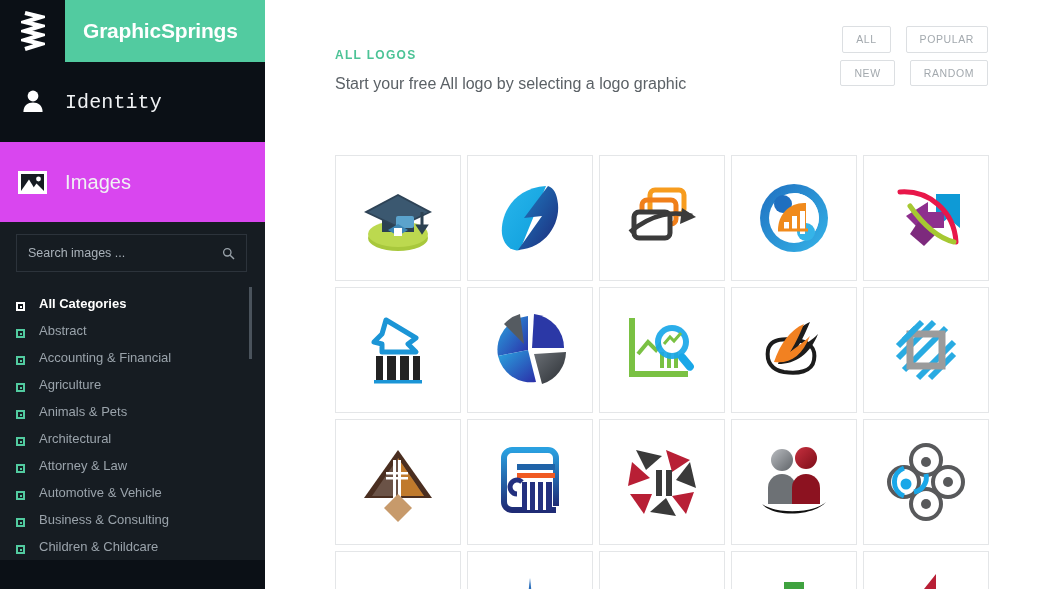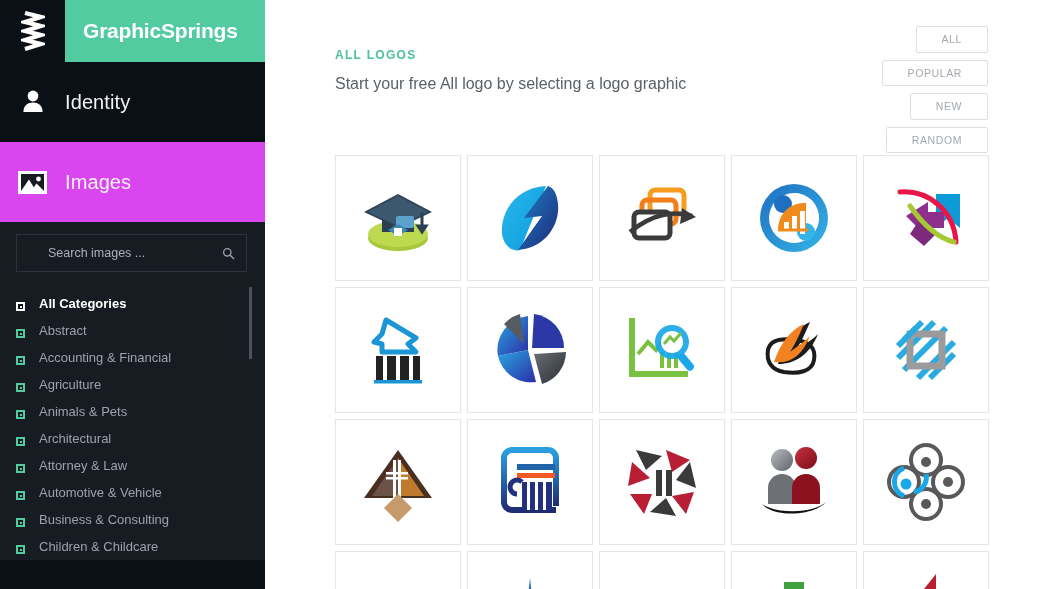--- a/index.html
+++ b/index.html
@@ -40,40 +40,40 @@
     color: #ffffff;
     font-size: 21px;
     font-weight: bold;
     letter-spacing: -0.2px;
   }
 
   .nav-item {
     display: flex; align-items: center;
     height: 80px;
   }
-  .nav-identity { background: #0b1016; }
+  .nav-identity { background: #0b1016; font-family: Liberation Mono, monospace; }
   .nav-images   { background: #d946ef; }
   .nav-icon {
     width: 65px; flex: none;
     display: flex; align-items: center; justify-content: center;
   }
   .nav-label {
     color: #f0f2f4;
     font-size: 20px;
     letter-spacing: 0.1px;
   }
 
   
   .search-wrap { padding: 12px 18px 0 16px; }
   .search-box {
     position: relative;
     height: 38px;
     border: 1px solid #2c333b;
     background: #161c22;
-    display: flex; align-items: center; padding-left: 20px;
+    display: flex; align-items: center;
   }
   .search-box input {
     flex: 1;
     border: none; outline: none; background: transparent;
     color: #c6ccd2;
     font-family: "Liberation Sans", sans-serif;
     font-size: 12.5px;
     padding: 0 10px 0 11px;
   }
   .search-box input::placeholder { color: #a9b1b9; }
@@ -149,21 +149,21 @@
     display: flex; flex-wrap: wrap; justify-content: flex-end;
     gap: 7px;
   }
   .filter-btn {
     border: 1px solid #dcdfe2;
     background: #ffffff;
     color: #a3a9ae;
     font-family: "Liberation Sans", sans-serif;
     font-size: 10.5px;
     letter-spacing: 0.6px;
-    padding: 7px 25px;
+    padding: 7px 13px;
     border-radius: 2px;
     cursor: pointer;
     line-height: 1;
     margin-left: 8px;
   }
 
   .grid {
     position: absolute;
     left: 70px; top: 155px;
     width: 655px;

